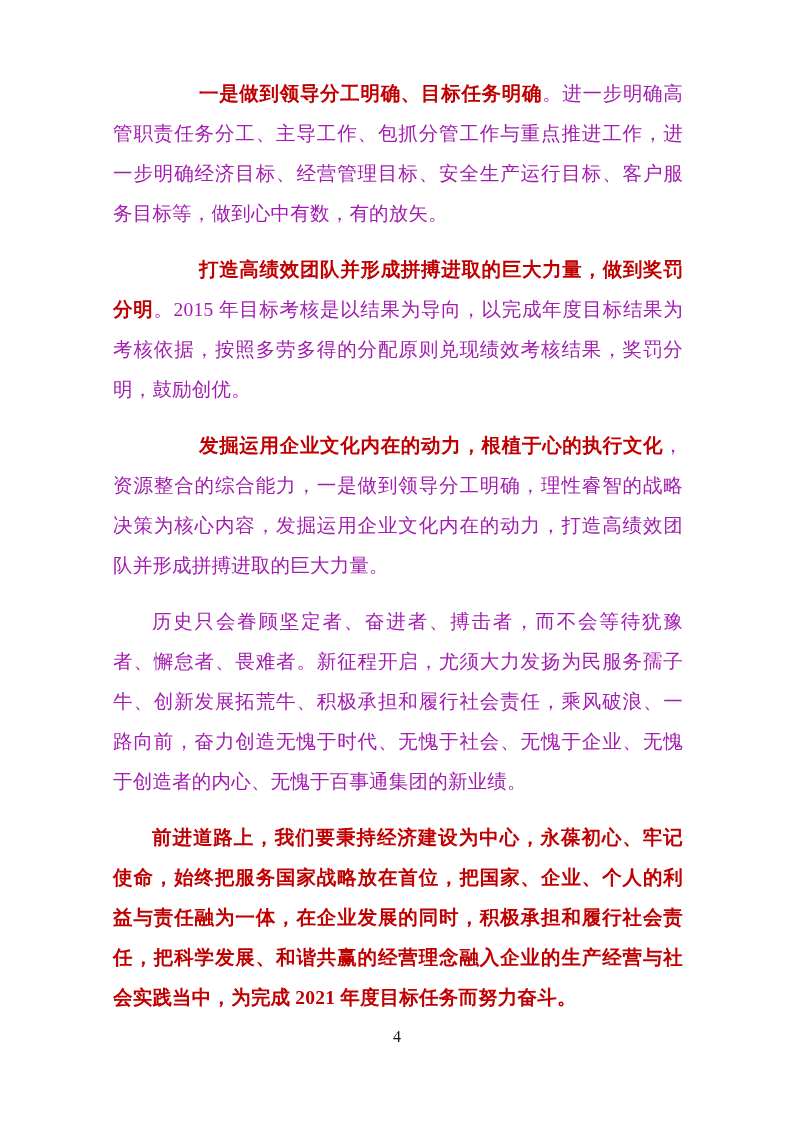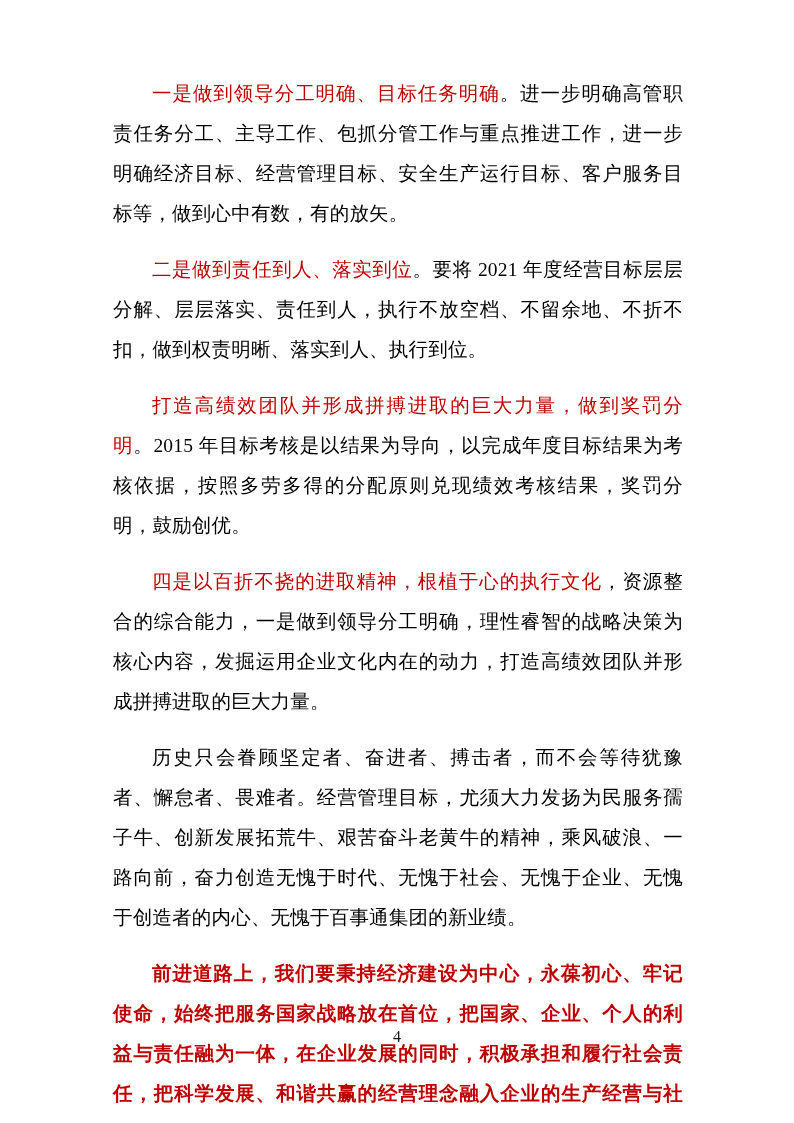--- a/index.html
+++ b/index.html
@@ -32,24 +32,25 @@
     text-align: justify;
     text-justify: inter-ideograph;
     letter-spacing: 0.2px;
     text-indent: 39px;
   }
   .para + .para {
     margin-top: 16px;
   }
   .lead {
     color: #c00000;
-    font-weight: normal;
+    font-weight: bold;
+    margin-left: 47px;
   }
   .body-text {
-    color: #000000;
+    color: #a21caf;
   }
   .para.allred {
     color: #c00000;
     font-weight: bold;
   }
   .page-number {
     position: absolute;
     left: 0;
     right: 0;
     top: 1028px;
@@ -62,34 +63,31 @@
 </head>
 <body>
 
 <div class="page">
   <div class="content">
 
     <p class="para">
       <span class="lead">一是做到领导分工明确、目标任务明确</span><span class="body-text">。进一步明确高管职责任务分工、主导工作、包抓分管工作与重点推进工作，进一步明确经济目标、经营管理目标、安全生产运行目标、客户服务目标等，做到心中有数，有的放矢。</span>
     </p>
 
-    <p class="para">
-      <span class="lead">二是做到责任到人、落实到位</span><span class="body-text">。要将 2021 年度经营目标层层分解、层层落实、责任到人，执行不放空档、不留余地、不折不扣，做到权责明晰、落实到人、执行到位。</span>
-    </p>
 
     <p class="para">
       <span class="lead">打造高绩效团队并形成拼搏进取的巨大力量，做到奖罚分明</span><span class="body-text">。2015 年目标考核是以结果为导向，以完成年度目标结果为考核依据，按照多劳多得的分配原则兑现绩效考核结果，奖罚分明，鼓励创优。</span>
     </p>
 
     <p class="para">
-      <span class="lead">四是以百折不挠的进取精神，根植于心的执行文化</span><span class="body-text">，资源整合的综合能力，一是做到领导分工明确，理性睿智的战略决策为核心内容，发掘运用企业文化内在的动力，打造高绩效团队并形成拼搏进取的巨大力量。</span>
+      <span class="lead">发掘运用企业文化内在的动力，根植于心的执行文化</span><span class="body-text">，资源整合的综合能力，一是做到领导分工明确，理性睿智的战略决策为核心内容，发掘运用企业文化内在的动力，打造高绩效团队并形成拼搏进取的巨大力量。</span>
     </p>
 
     <p class="para">
-      <span class="body-text">历史只会眷顾坚定者、奋进者、搏击者，而不会等待犹豫者、懈怠者、畏难者。经营管理目标，尤须大力发扬为民服务孺子牛、创新发展拓荒牛、艰苦奋斗老黄牛的精神，乘风破浪、一路向前，奋力创造无愧于时代、无愧于社会、无愧于企业、无愧于创造者的内心、无愧于百事通集团的新业绩。</span>
+      <span class="body-text">历史只会眷顾坚定者、奋进者、搏击者，而不会等待犹豫者、懈怠者、畏难者。新征程开启，尤须大力发扬为民服务孺子牛、创新发展拓荒牛、积极承担和履行社会责任，乘风破浪、一路向前，奋力创造无愧于时代、无愧于社会、无愧于企业、无愧于创造者的内心、无愧于百事通集团的新业绩。</span>
     </p>
 
     <p class="para allred">
       <span>前进道路上，我们要秉持经济建设为中心，永葆初心、牢记使命，始终把服务国家战略放在首位，把国家、企业、个人的利益与责任融为一体，在企业发展的同时，积极承担和履行社会责任，把科学发展、和谐共赢的经营理念融入企业的生产经营与社会实践当中，为完成 2021 年度目标任务而努力奋斗。</span>
     </p>
 
   </div>
 
   <div class="page-number">4</div>
 </div>

